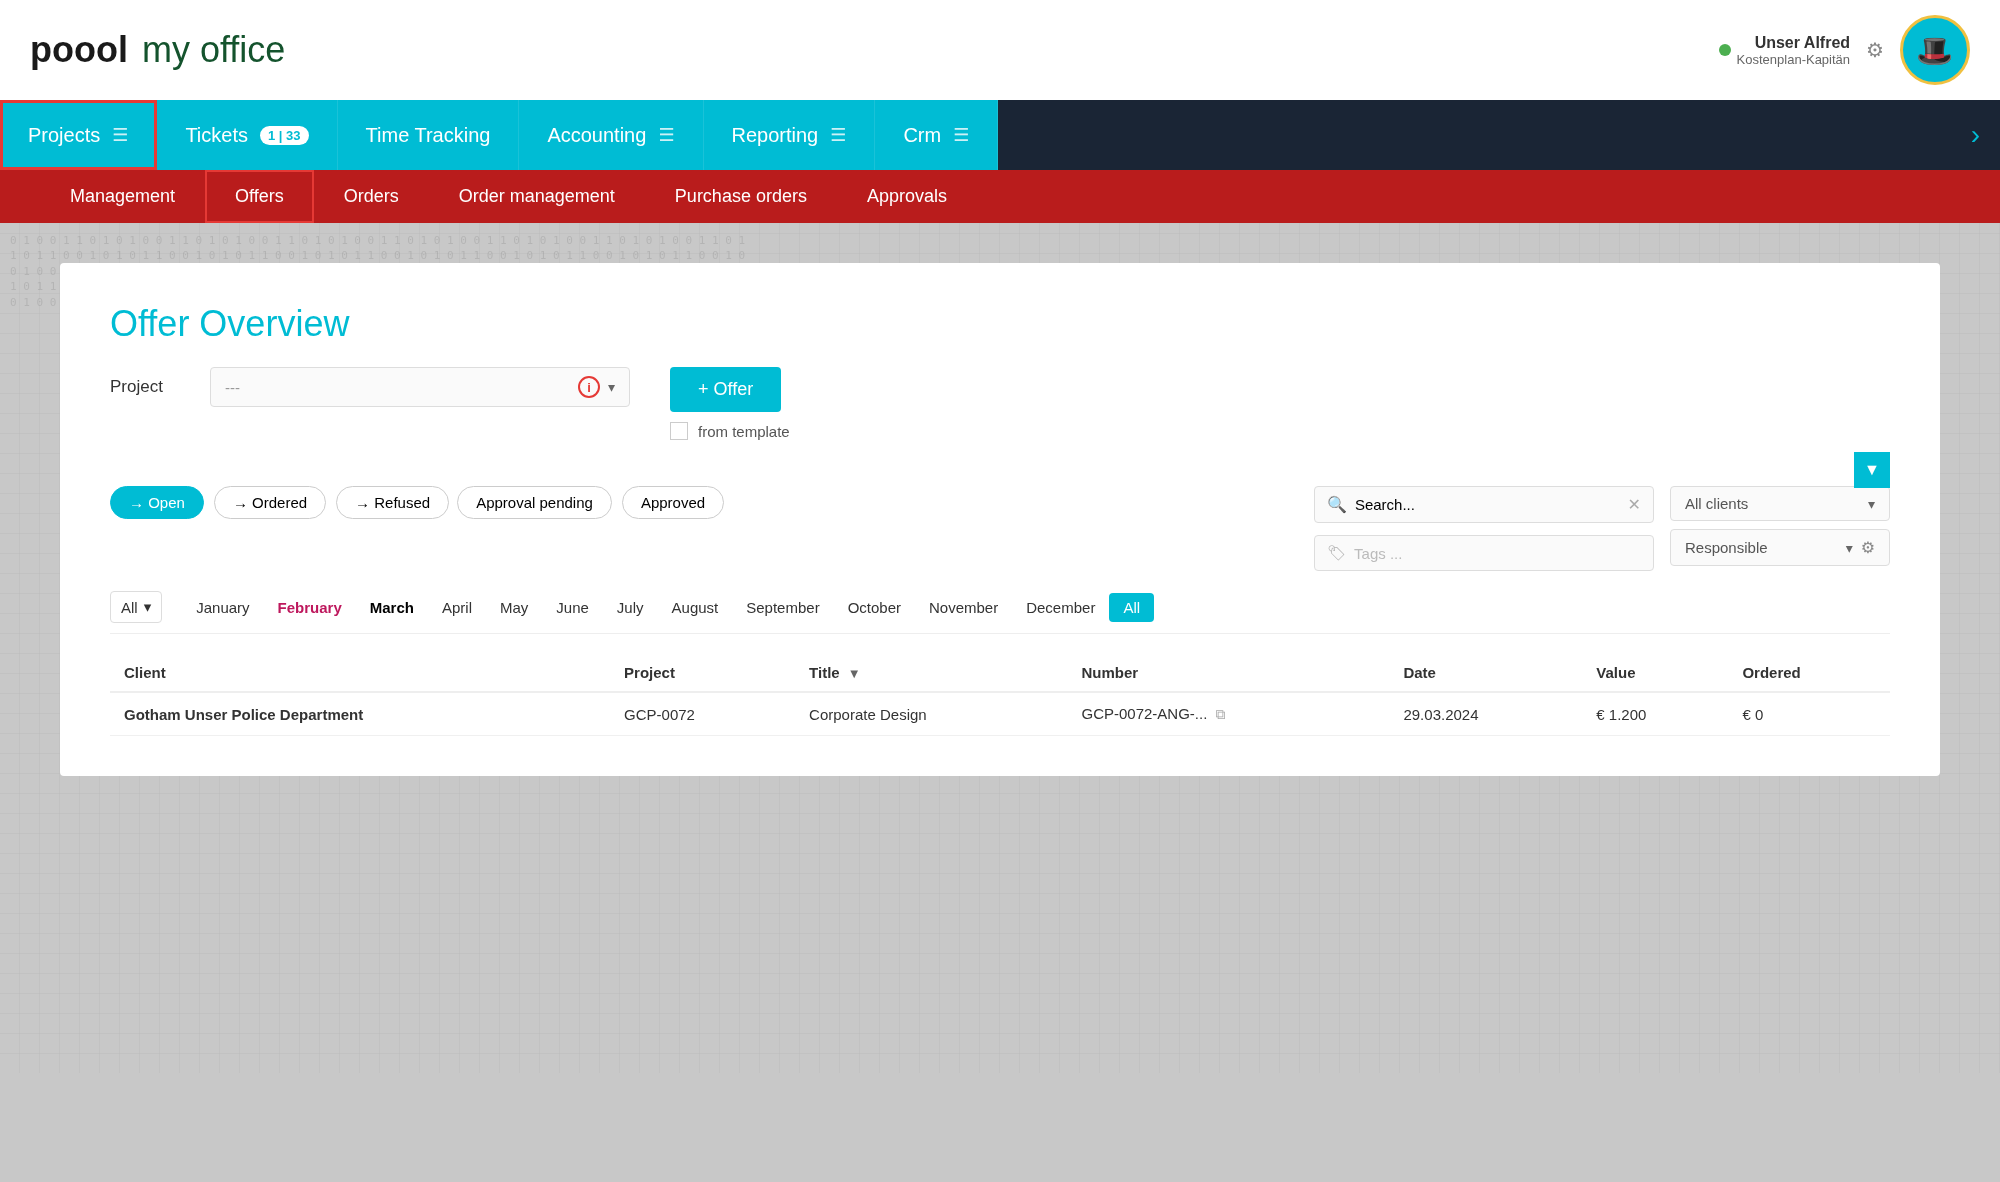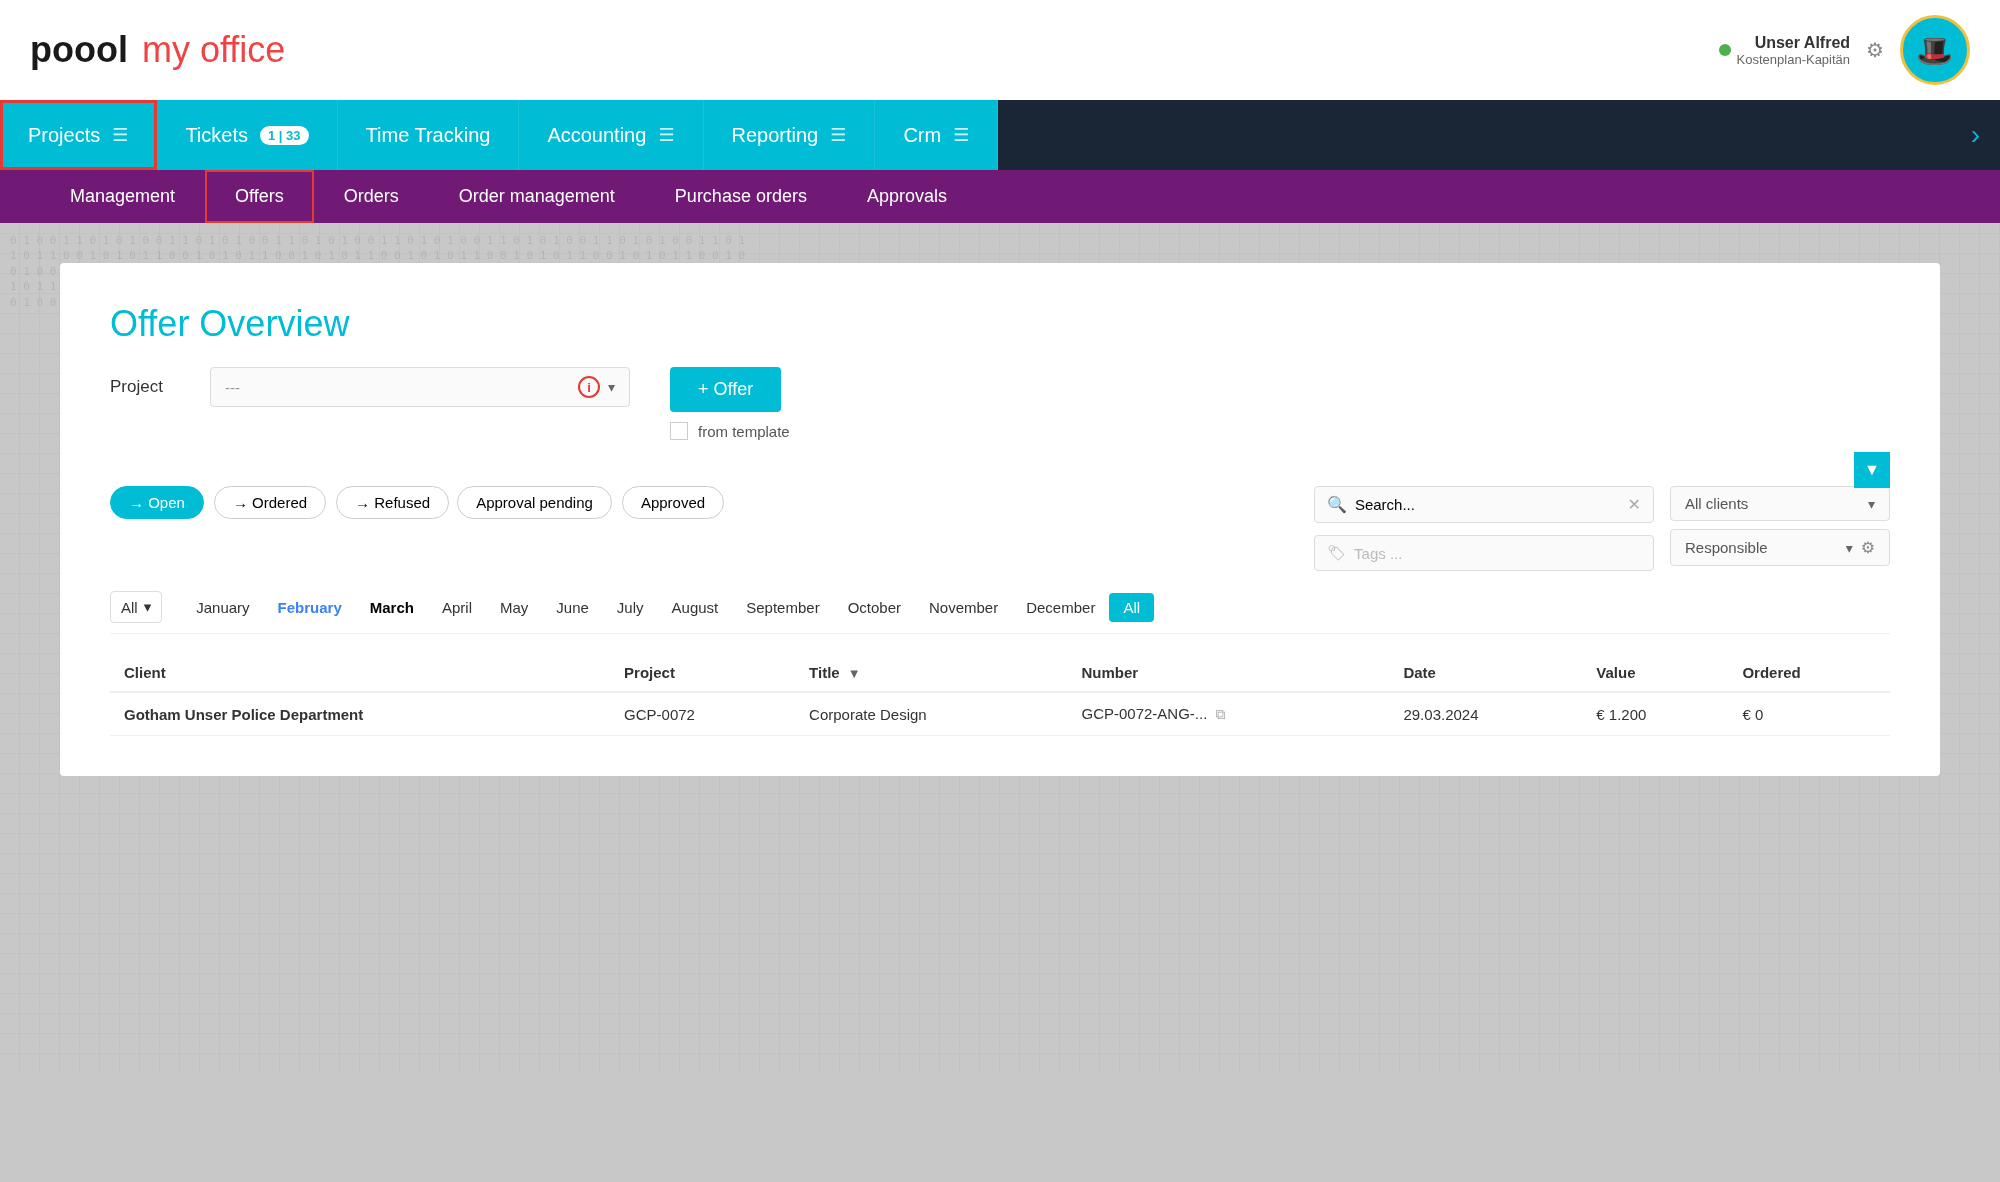--- a/index.html
+++ b/index.html
@@ -15,21 +15,21 @@
       height: 100px;
     }
     .logo {
       display: flex;
       align-items: center;
       gap: 2px;
       font-size: 36px;
       font-weight: bold;
     }
     .logo-poool { color: #1a1a1a; font-weight: 900; }
-    .logo-myoffice { color: #ef4444; font-weight: 300; margin-left: 12px; }
+    .logo-myoffice { color: #14532d; font-weight: 300; margin-left: 12px; }
     .header-right {
       display: flex;
       align-items: center;
       gap: 16px;
     }
     .user-info { text-align: right; }
     .user-name { font-size: 16px; font-weight: bold; color: #333; }
     .user-role { font-size: 13px; color: #666; }
     .user-status { display: flex; align-items: center; gap: 6px; justify-content: flex-end; }
     .status-dot { width: 12px; height: 12px; border-radius: 50%; background: #4caf50; }
@@ -87,21 +87,21 @@
       justify-content: center;
       padding: 0 20px;
       color: #00bcd4;
       font-size: 28px;
       cursor: pointer;
       margin-left: auto;
     }
 
     
     .sub-nav {
-      background: #701a75;
+      background: #b91c1c;
       display: flex;
       flex-wrap: wrap;
       padding: 0 40px;
       gap: 0;
     }
     .sub-nav-item {
       color: #fff;
       font-size: 18px;
       padding: 16px 30px;
       cursor: pointer;
@@ -342,21 +342,21 @@
       font-size: 15px;
       color: #333;
       cursor: pointer;
       white-space: nowrap;
     }
     .month-tab.active {
       background: #00bcd4;
       color: #fff;
       border-radius: 4px;
     }
-    .month-tab.highlight-feb { font-weight: bold; color: #3b82f6; }
+    .month-tab.highlight-feb { font-weight: bold; color: #be185d; }
     .month-tab.highlight-mar { font-weight: bold; color: #000; }
 
     
     .table-wrapper { overflow-x: auto; }
     table { width: 100%; border-collapse: collapse; }
     thead tr { border-bottom: 2px solid #eee; }
     th {
       text-align: left;
       font-size: 15px;
       color: #333;

